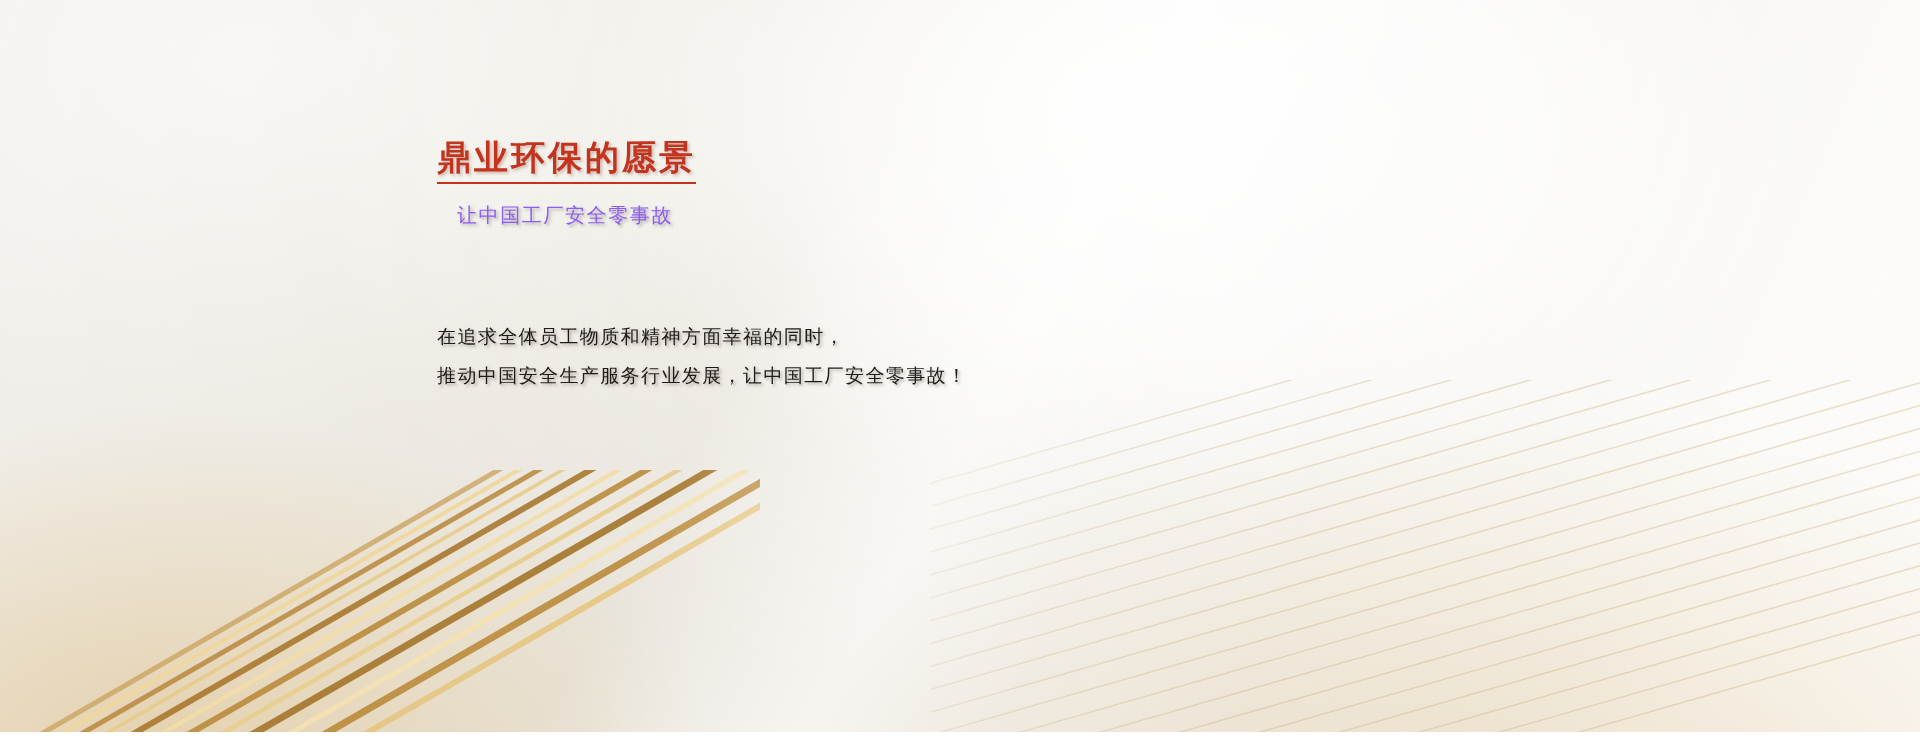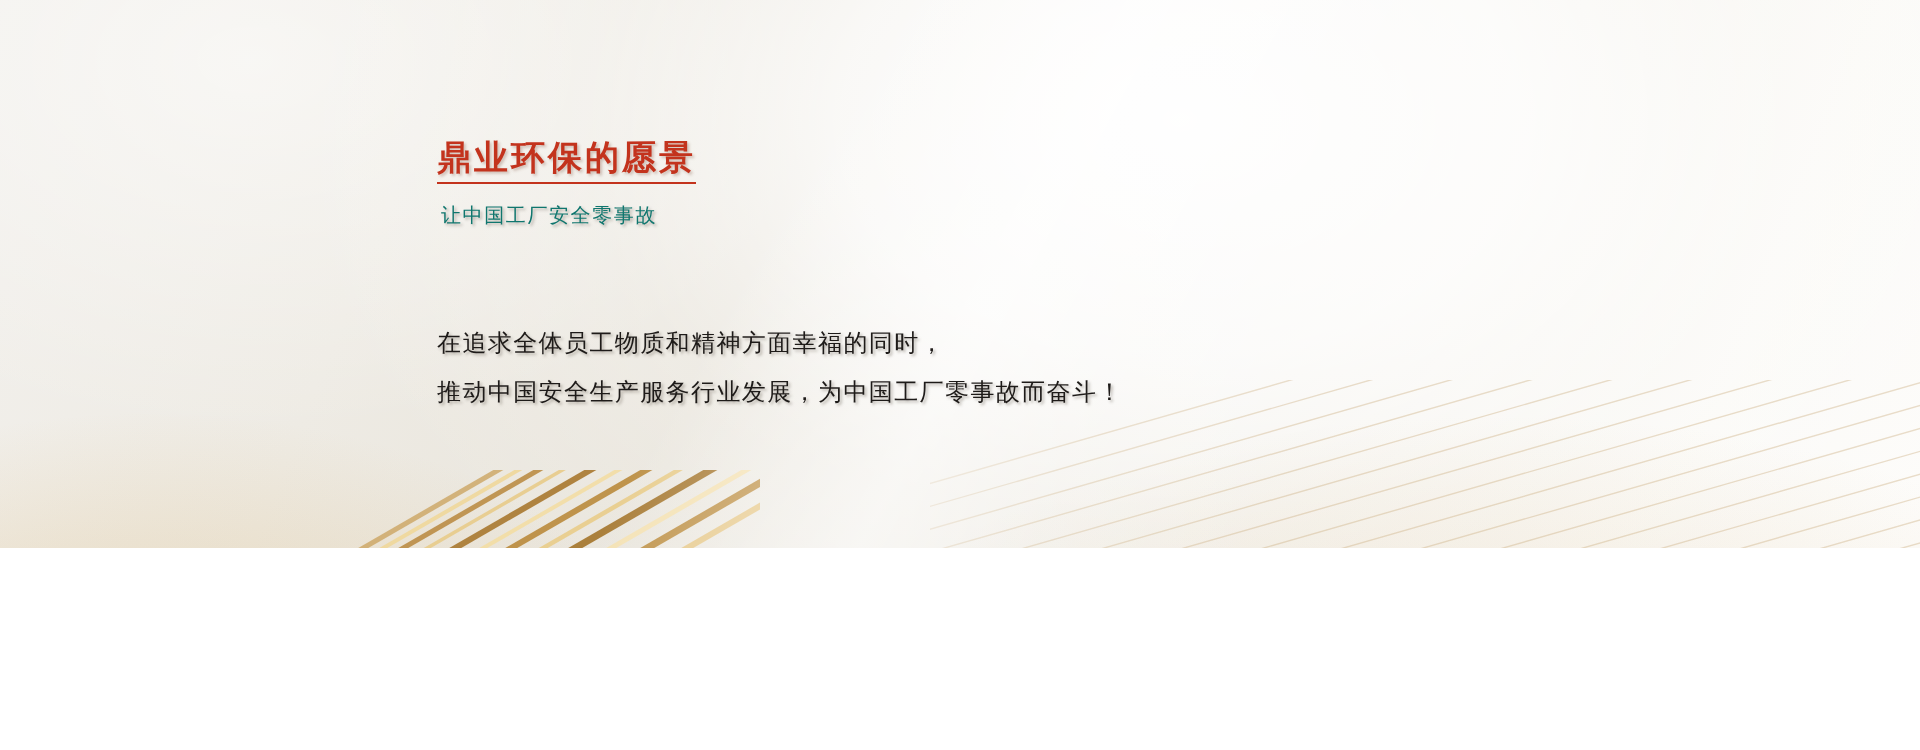--- a/index.html
+++ b/index.html
@@ -3,21 +3,21 @@
 <meta charset="utf-8">
 <style>
   html, body {
     margin: 0;
     padding: 0;
     background: #ffffff;
   }
   .banner {
     position: relative;
     width: 1920px;
-    height: 548px;
+    height: 732px;
     overflow: hidden;
     font-family: "Liberation Sans", "DejaVu Sans", sans-serif;
     background: #eeebe5;
   }
 
   
   .bg-base {
     position: absolute;
     inset: 0;
     background:
@@ -76,36 +76,36 @@
     letter-spacing: 3px;
     line-height: 1.18;
     padding-bottom: 5px;
     border-bottom: 2px solid #c3331d;
     text-shadow: 2px 2px 3px rgba(120,70,50,0.30);
     white-space: nowrap;
   }
 
   .vision-sub {
     margin-top: 17px;
-    margin-left: 4px;
-    color: #0f766e;
+    margin-left: 20px;
+    color: #8b5cf6;
     font-size: 20px;
     font-weight: 400;
     letter-spacing: 1.6px;
     line-height: 1.4;
     text-shadow: 2px 2px 3px rgba(90,80,70,0.42);
     white-space: nowrap;
   }
 
   .gap-block { height: 55px; }
 
   .mission-body {
     margin-top: 34px;
     color: #1e1b19;
-    font-size: 24px;
+    font-size: 19px;
     font-weight: 400;
     letter-spacing: 1.4px;
     line-height: 2.05;
     text-shadow: 2px 2px 3px rgba(90,80,70,0.42);
   }
   .mission-body .line { white-space: nowrap; }
 </style>
 </head>
 <body>
 
@@ -378,18 +378,18 @@
     <div>
       <div class="heading">鼎业环保的愿景</div>
       <div class="vision-sub">让中国工厂安全零事故</div>
     </div>
 
     <div class="gap-block"></div>
 
     <div>
       <div class="mission-body">
         <div class="line">在追求全体员工物质和精神方面幸福的同时，</div>
-        <div class="line">推动中国安全生产服务行业发展，为中国工厂零事故而奋斗！</div>
+        <div class="line">推动中国安全生产服务行业发展，让中国工厂安全零事故！</div>
       </div>
     </div>
 
   </div>
 </div>
 
 </body></html>

